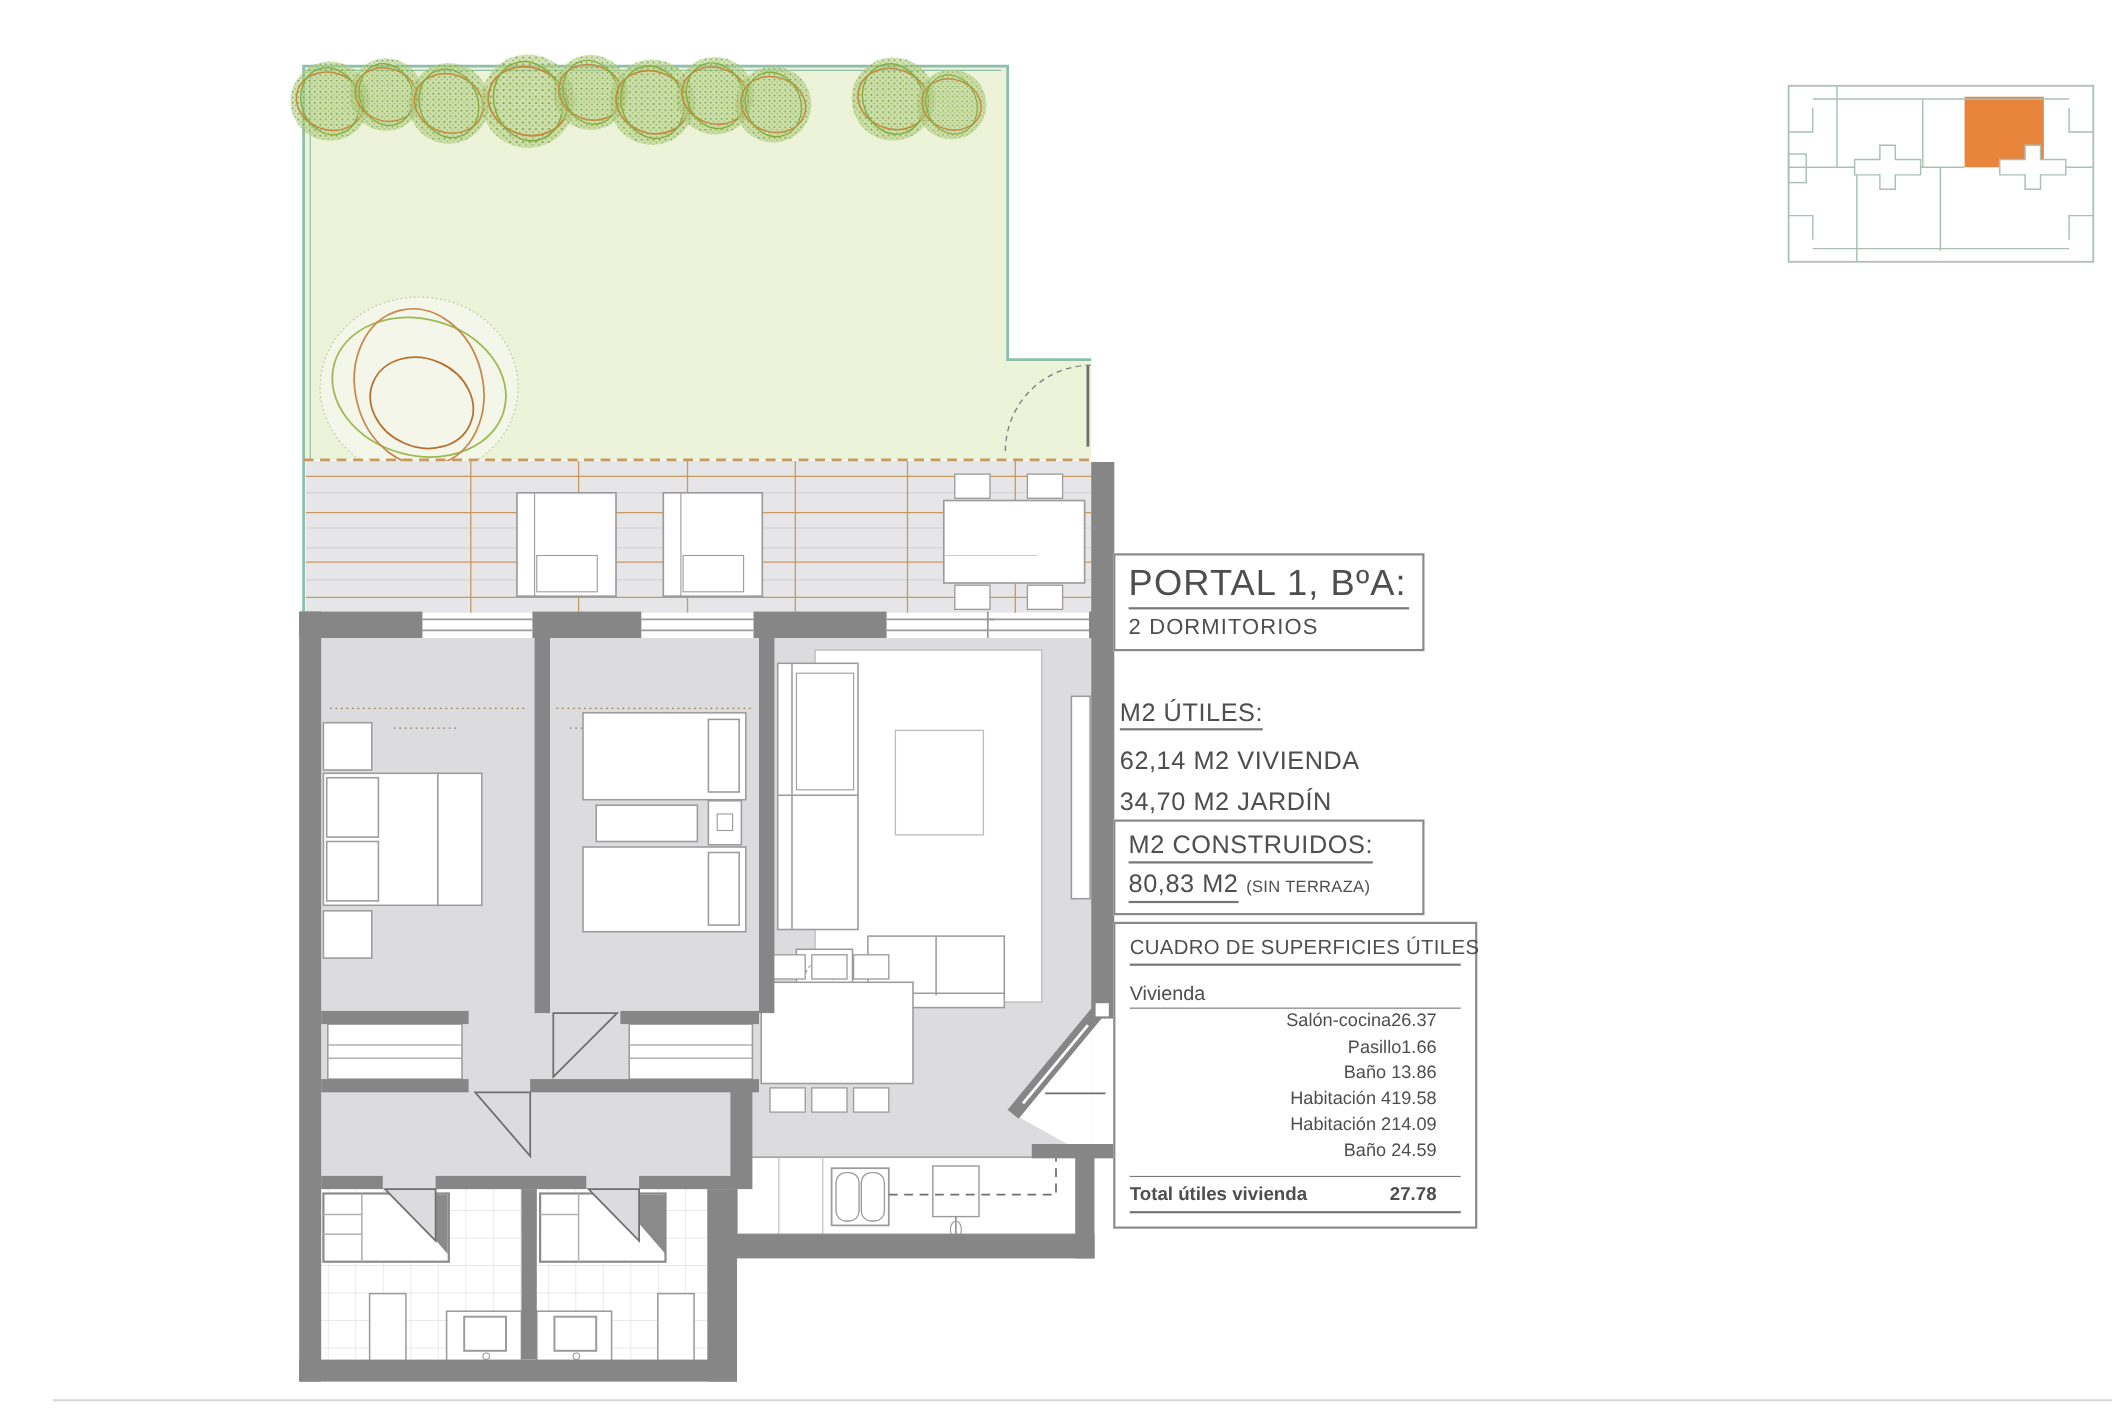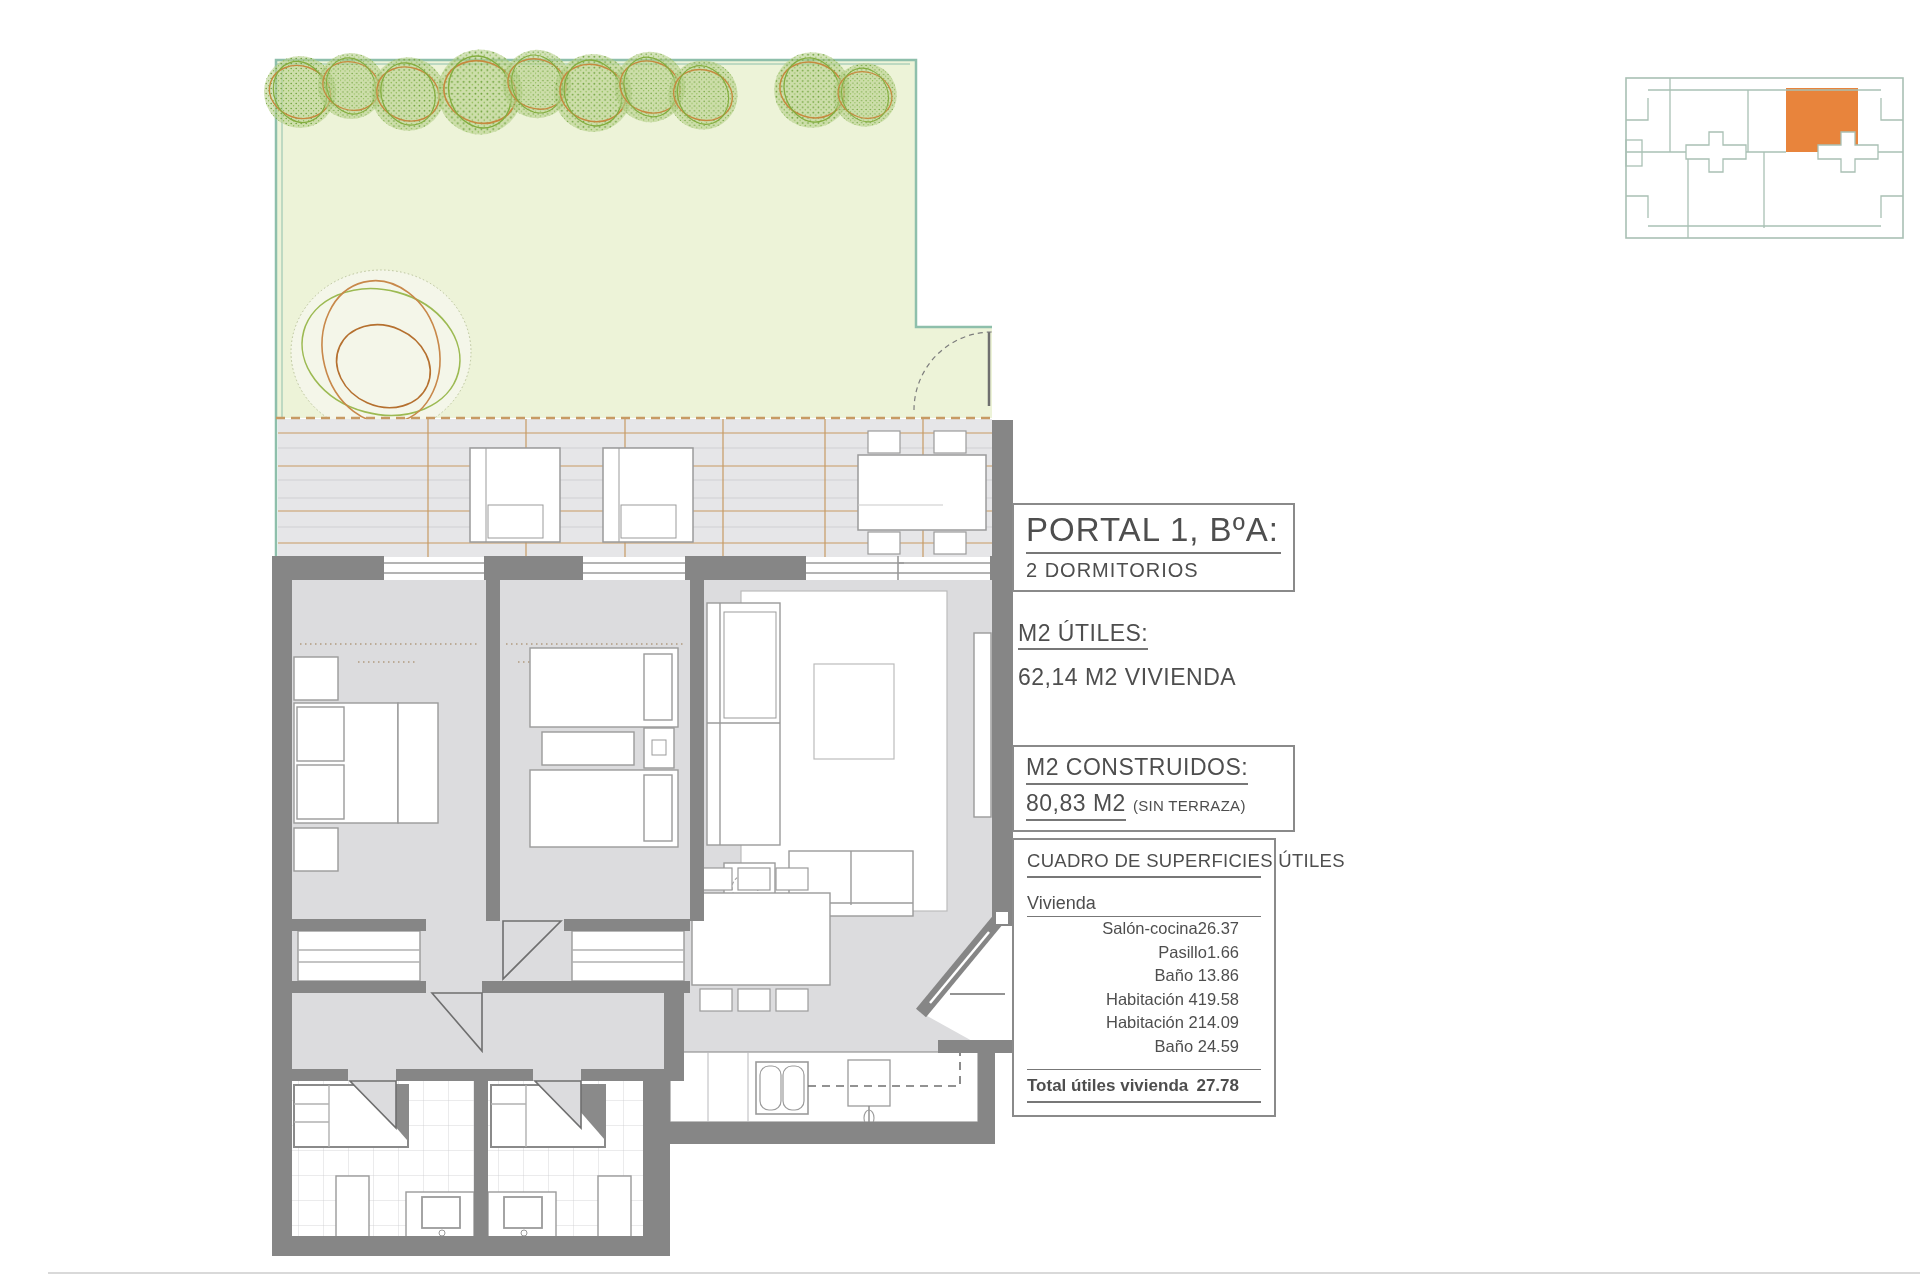--- a/index.html
+++ b/index.html
@@ -6,31 +6,31 @@
   body{font-family:"Liberation Sans", sans-serif;color:#4e4e4e;}
   #stage{position:relative;width:1920px;height:1280px;background:#ffffff;overflow:hidden;margin-left:48px;}
   #plan-svg{position:absolute;left:0;top:0;}
   .panel{position:absolute;background:#ffffff;box-sizing:border-box;}
   .boxed{border:2px solid #8a8a8a;}
   
   #portal-box{left:964px;top:503px;width:283px;padding:6px 12px 8px 12px;}
   #portal-title{font-size:33px;letter-spacing:1px;border-bottom:2px solid #777;padding-bottom:3px;white-space:nowrap;}
   #portal-sub{font-size:20px;letter-spacing:1px;margin-top:5px;}
   
-  #utiles-block{left:970px;top:620px;width:280px;}
+  #utiles-block{left:970px;top:634px;width:280px;}
   #utiles-title{font-size:23px;letter-spacing:0.5px;display:inline-block;border-bottom:2px solid #777;padding-bottom:1px;margin-bottom:9px;}
   .utiles-line{font-size:23px;letter-spacing:0.5px;line-height:37px;white-space:nowrap;}
   
   #construidos-box{left:964px;top:745px;width:283px;padding:7px 12px 9px 12px;}
   #construidos-title{font-size:23px;letter-spacing:0.5px;display:inline-block;border-bottom:2px solid #777;padding-bottom:2px;}
   #construidos-line{margin-top:5px;white-space:nowrap;}
   #construidos-value{font-size:23px;letter-spacing:0.5px;display:inline-block;border-bottom:2px solid #777;padding-bottom:2px;}
   #construidos-note{font-size:15px;letter-spacing:0.3px;margin-left:7px;}
   
-  #table-box{left:964px;top:838px;width:264px;padding:10px 13px 12px 13px;}
+  #table-box{left:964px;top:838px;width:331px;padding:10px 13px 12px 13px;}
   #table-title{font-size:18.5px;letter-spacing:0.3px;border-bottom:2px solid #777;padding-bottom:4px;white-space:nowrap;}
   #table-group{font-size:18px;margin-top:15px;border-bottom:1.5px solid #777;padding-bottom:2px;}
   .trow{display:flex;justify-content:flex-end;font-size:16.5px;line-height:23.5px;padding-right:22px;}
   .trow:first-of-type{margin-top:2px;}
   #table-total{display:flex;justify-content:space-between;font-weight:bold;font-size:17px;
     border-top:1.5px solid #777;border-bottom:2px solid #777;margin-top:11px;padding:6px 22px 5px 0;}
   #bottom-rule{position:absolute;left:0;top:1272px;width:1920px;height:2px;background:#d9d9d9;}
 </style>
 </head>
 <body>
@@ -333,20 +333,21 @@
 </svg>
 
 <div class="panel boxed" id="portal-box">
   <div id="portal-title">PORTAL 1, BºA:</div>
   <div id="portal-sub">2 DORMITORIOS</div>
 </div>
 
 <div class="panel" id="utiles-block">
   <div id="utiles-title">M2 ÚTILES:</div>
   <div class="utiles-line">62,14 M2 VIVIENDA</div>
+  <div class="utiles-line">34,70 M2 JARDÍN</div>
 </div>
 
 <div class="panel boxed" id="construidos-box">
   <div id="construidos-title">M2 CONSTRUIDOS:</div>
   <div id="construidos-line">
     <span id="construidos-value">80,83 M2</span><span id="construidos-note">(SIN TERRAZA)</span>
   </div>
 </div>
 
 <div class="panel boxed" id="table-box">

